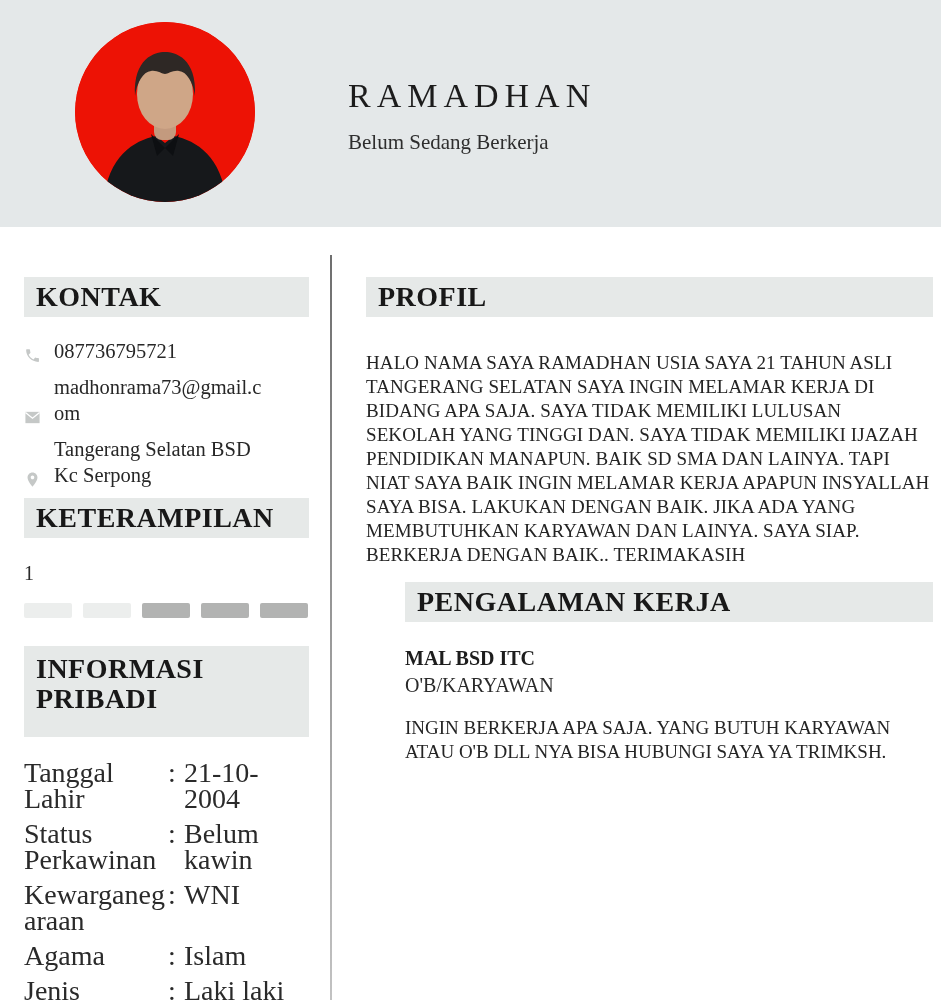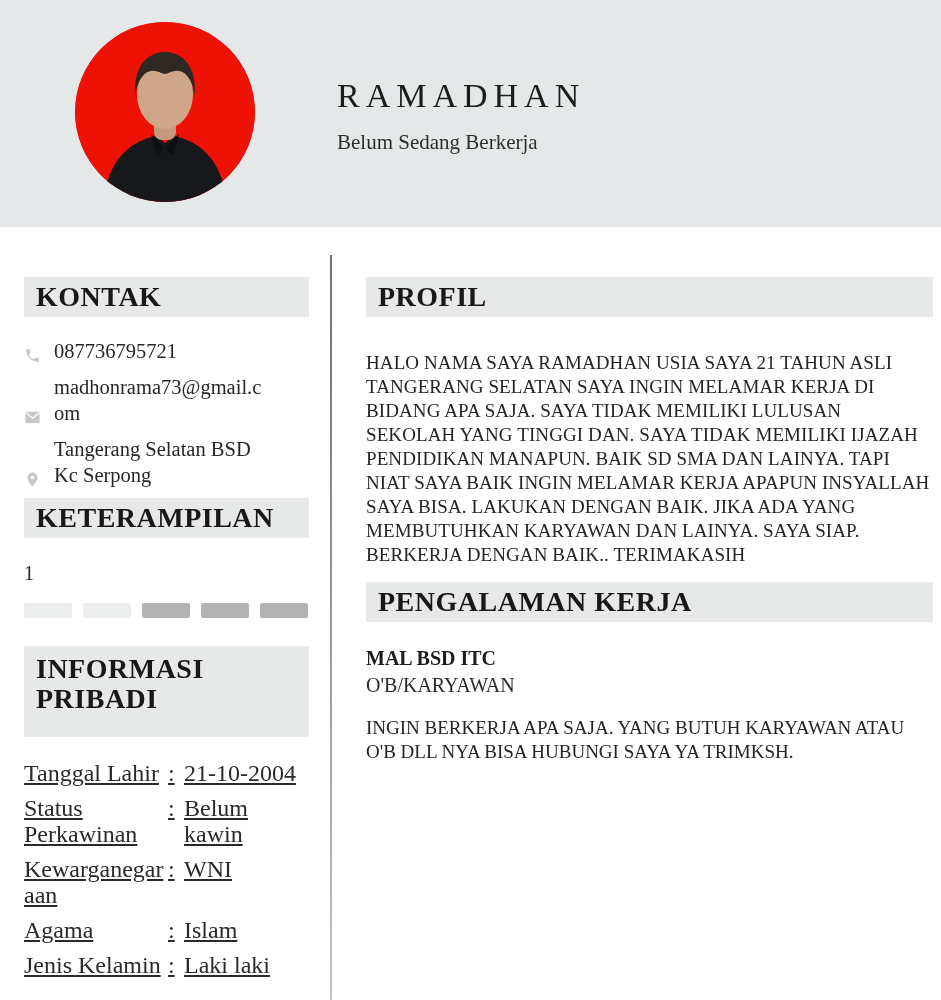--- a/index.html
+++ b/index.html
@@ -12,21 +12,21 @@
   
   .header {
     position:absolute; left:0; top:0; width:941px; height:227px;
     background:#e4e8e9;
   }
   .avatar {
     position:absolute; left:75px; top:22px; width:180px; height:180px;
     border-radius:50%; background:#ed1205; overflow:hidden;
   }
   .avatar svg { display:block; width:180px; height:180px; }
-  .name-block { position:absolute; left:337px; top:76px; }
+  .name-block { position:absolute; left:348px; top:76px; }
   .person-name {
     font-size:34px; font-weight:400; letter-spacing:6px; color:#1c1c1c;
     line-height:40px;
   }
   .person-subtitle { margin-top:13px; font-size:21px; color:#2e2e2e; line-height:26px; }
 
   
   .divider {
     position:absolute; left:330px; top:255px; width:2px; height:745px;
     background:linear-gradient(#6f6f6f, #c2c2c2);
@@ -54,31 +54,31 @@
   .skill-block { margin-top:15px; }
   .skill-label { margin-top:22px; font-size:20px; line-height:26px; color:#2a2a2a; }
   .skill-bar { display:flex; gap:11px; margin-top:17px; }
   .skill-seg { width:48px; height:15px; border-radius:2px; }
   .skill-seg.empty  { background:#eceeed; }
   .skill-seg.filled { background:#b2b3b2; }
 
   
   .info-section { margin-top:28px; }
   .info-table { margin-top:23px; }
-  .info-row { display:flex; margin-bottom:9px; font-size:24px; line-height:26px; color:#2a2a2a;text-decoration:underline; }
+  .info-row { display:flex; margin-bottom:9px; font-size:28px; line-height:26px; color:#2a2a2a; }
   .info-label { width:144px; overflow-wrap:break-word; }
   .info-colon { width:16px; }
   .info-value { flex:1; }
 
   
   .profil-text {
     margin-top:34px; font-size:19px; line-height:24px; color:#242424;
     letter-spacing:0.1px;
   }
-  .pengalaman-section { margin-top:15px; }
+  .pengalaman-section { margin-top:15px;margin-left:39px; }
   .job { margin-top:25px; }
   .job-header { display:flex; justify-content:space-between; align-items:center; }
   .job-company { font-weight:bold; font-size:20px; color:#1d1d1d; }
   .job-period  { font-weight:bold; font-size:20px; color:#1d1d1d; }
   .job-role { margin-top:4px; font-size:20px; color:#2a2a2a; }
   .job-desc { margin-top:19px; font-size:19px; line-height:24px; color:#242424; }
 </style>
 </head>
 <body>
 

